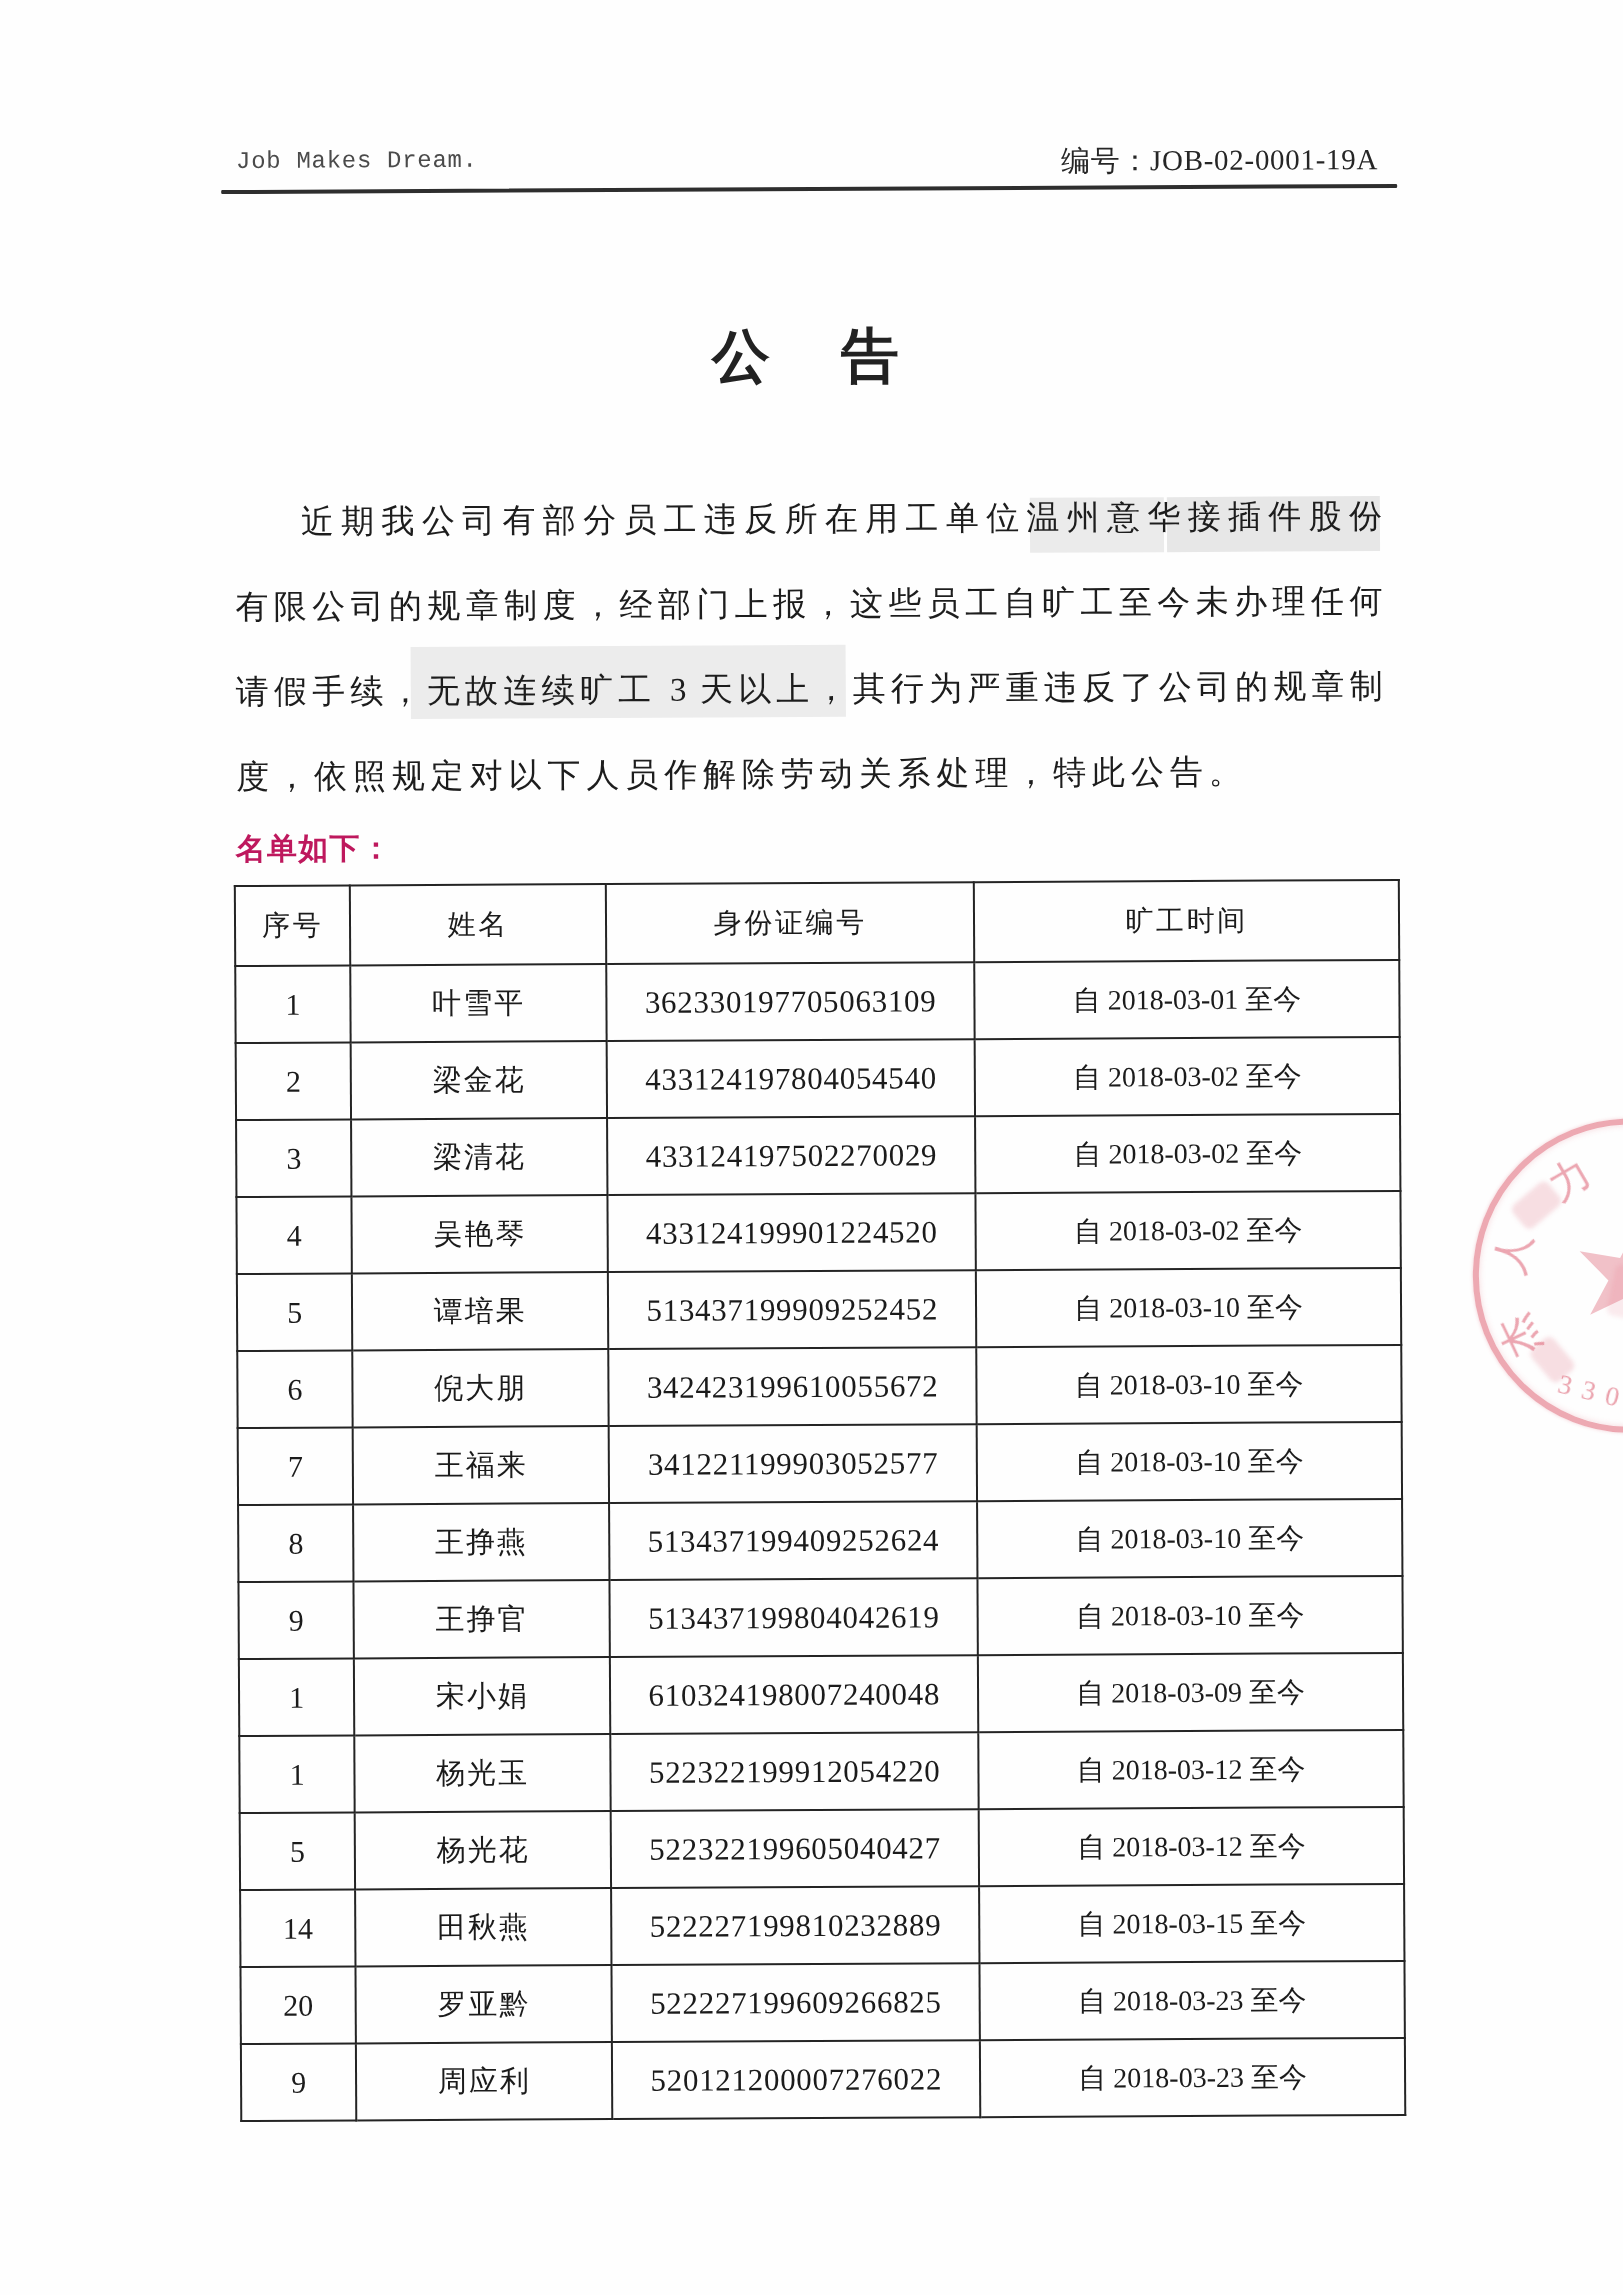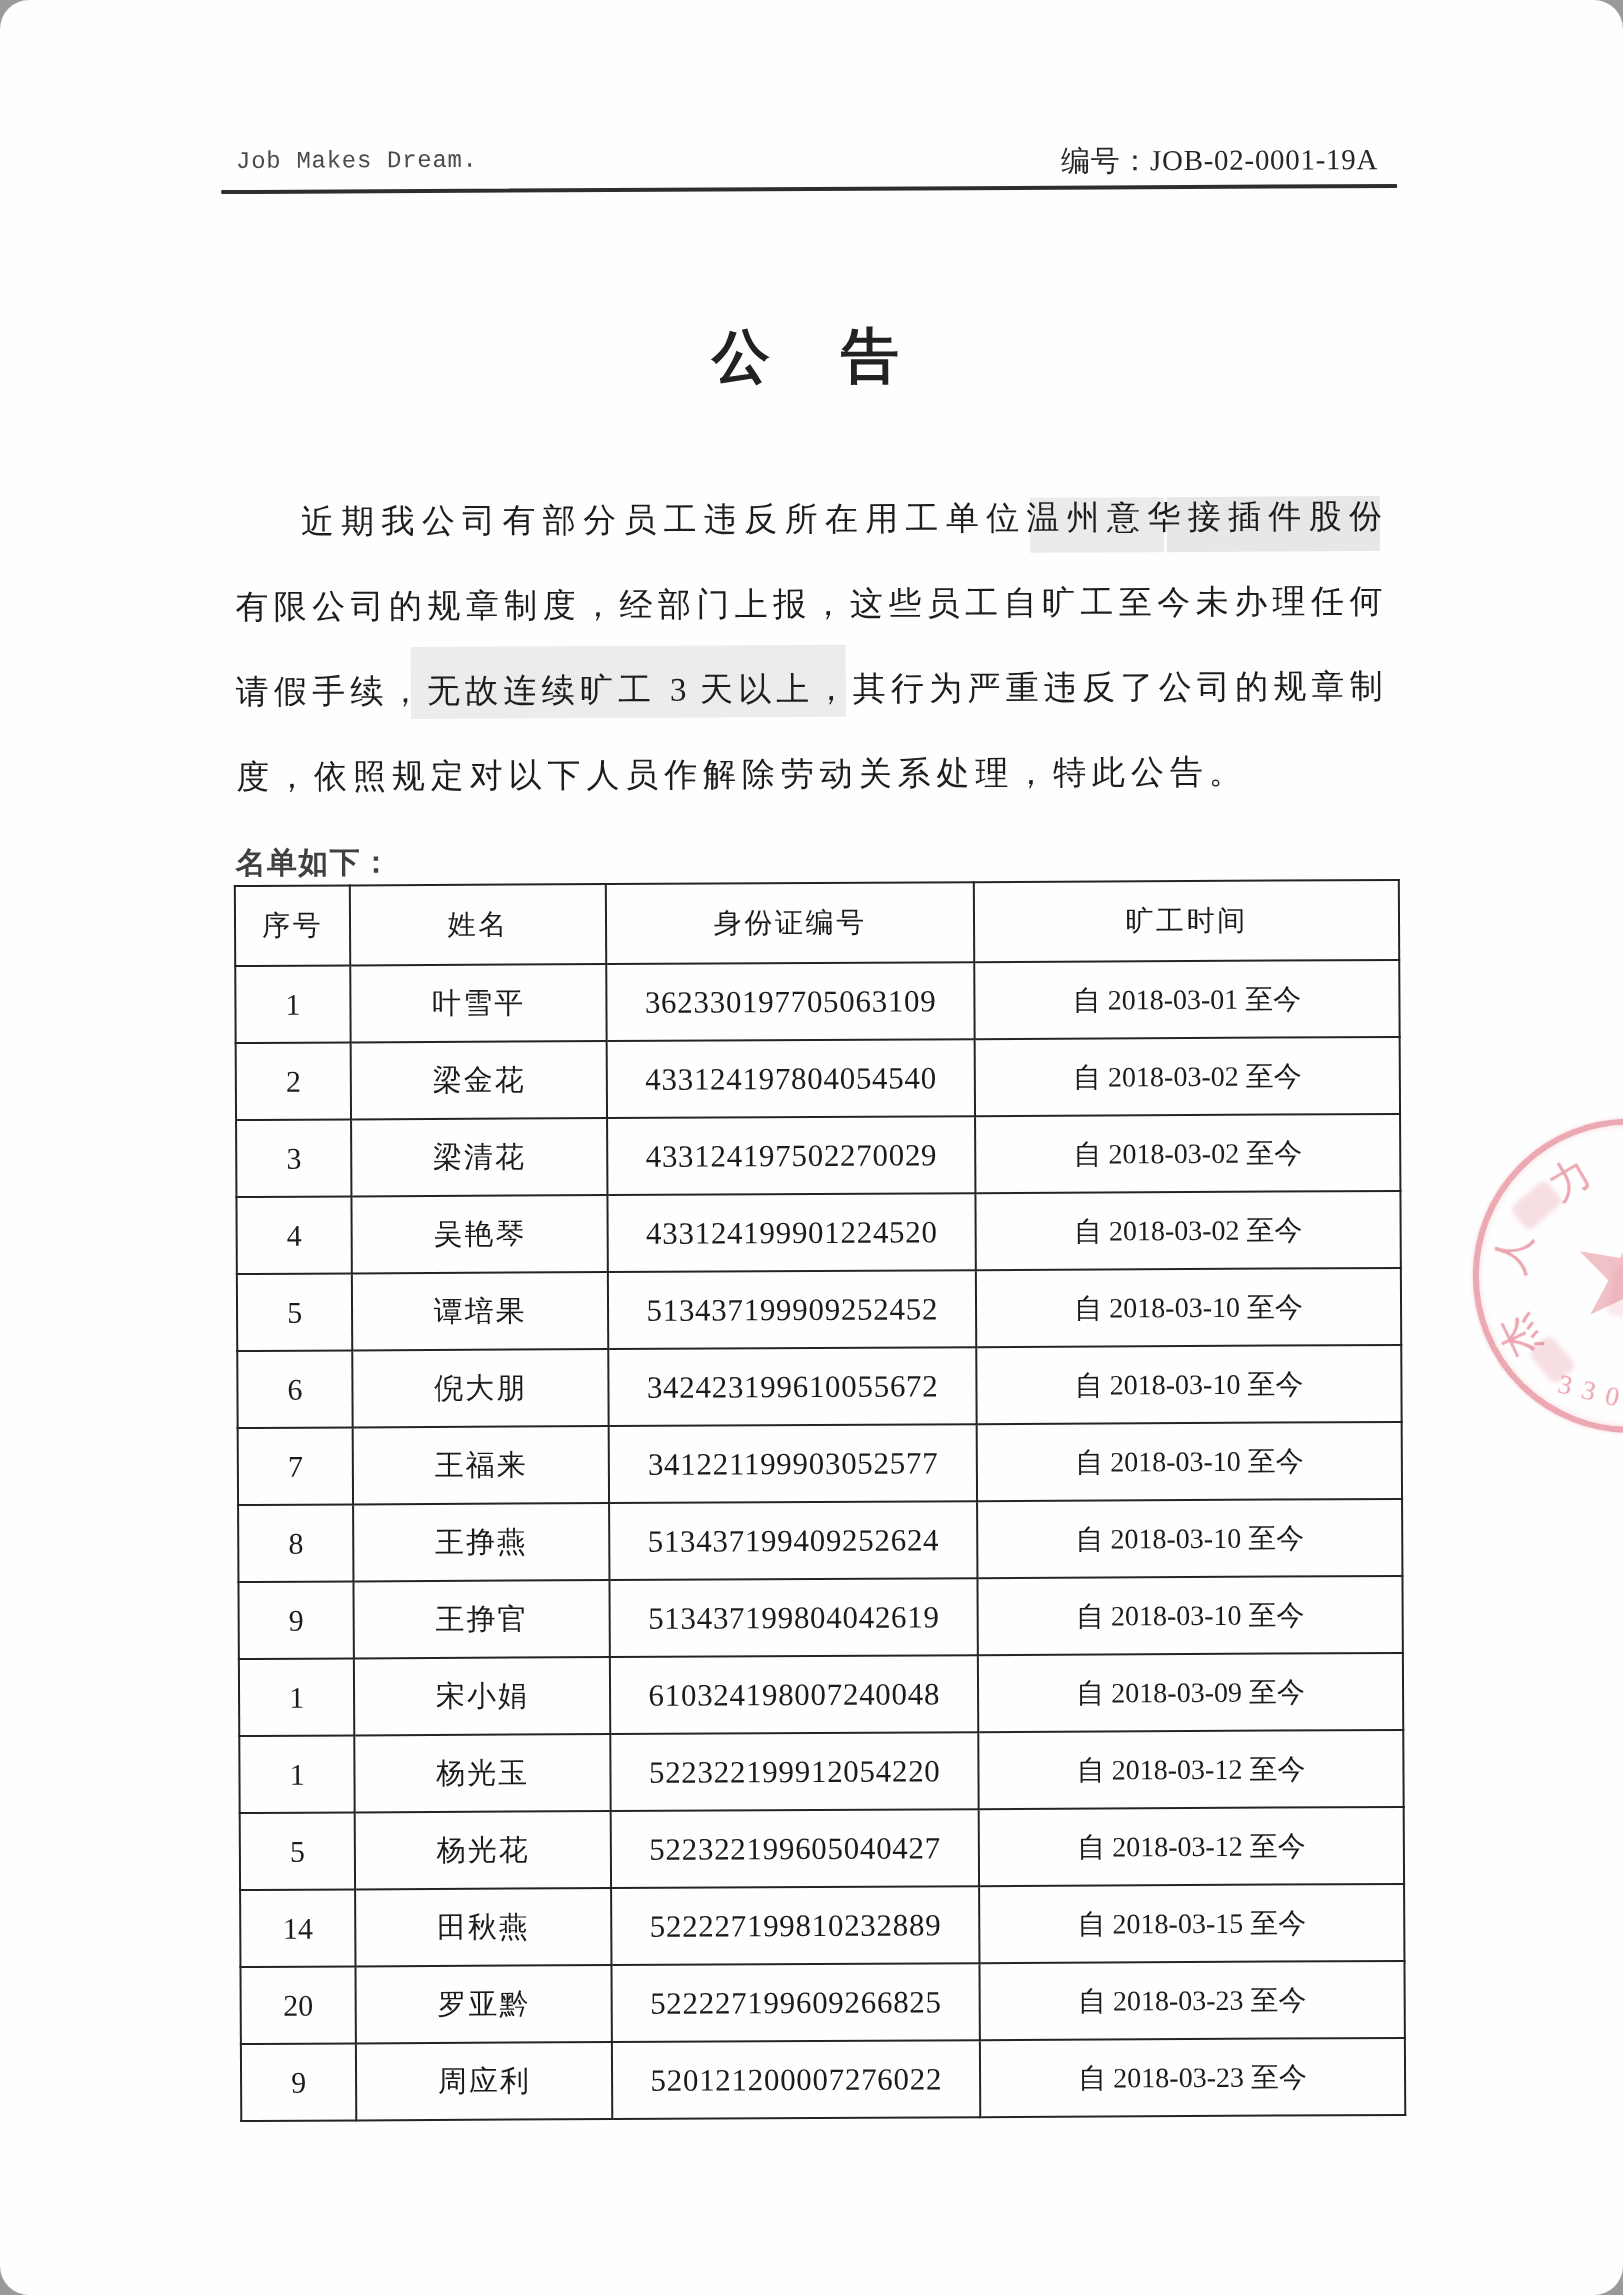--- a/index.html
+++ b/index.html
@@ -3,21 +3,20 @@
 <meta charset="utf-8">
 <style>
   html,body{margin:0;padding:0;background:#9a9a9a;}
   .page{
     position:relative;
     width:1623px;height:2295px;
     background:#fefefe;
     overflow:hidden;
     font-family:"Liberation Serif", serif;
     color:#1c1c1c;
-    border-radius:29px;
   }
   .tilt{position:absolute;inset:0;transform:rotate(-0.3deg);transform-origin:50% 40%;}
 
   
   .hdr-slogan{
     position:absolute;left:240px;top:145px;
     font-family:"Liberation Mono", monospace;
     font-size:24px;letter-spacing:0.7px;color:#4b4b4b;
   }
   .hdr-docno{
@@ -56,22 +55,22 @@
   .pline.jfull{
     white-space:normal;
     text-align:justify;
     text-align-last:justify;
   }
   .pline.indent{text-indent:2em;}
   .pline.last{letter-spacing:5.9px;}
 
   .list-label{
     position:absolute;left:236px;top:826px;z-index:2;
-    font-size:30px;font-weight:700;color:#404040;
-    font-family:sans-serif;letter-spacing:1.3px;margin-top:14px;
+    font-size:30px;font-weight:700;color:#be185d;
+    font-family:sans-serif;letter-spacing:1.3px;
   }
 
   
   table.roster{
     position:absolute;left:234px;top:882px;width:1166px;z-index:2;
     border-collapse:collapse;table-layout:fixed;
     font-size:29px;color:#1b1b1b;
   }
   table.roster th, table.roster td{
     border:2.6px solid #242424;

